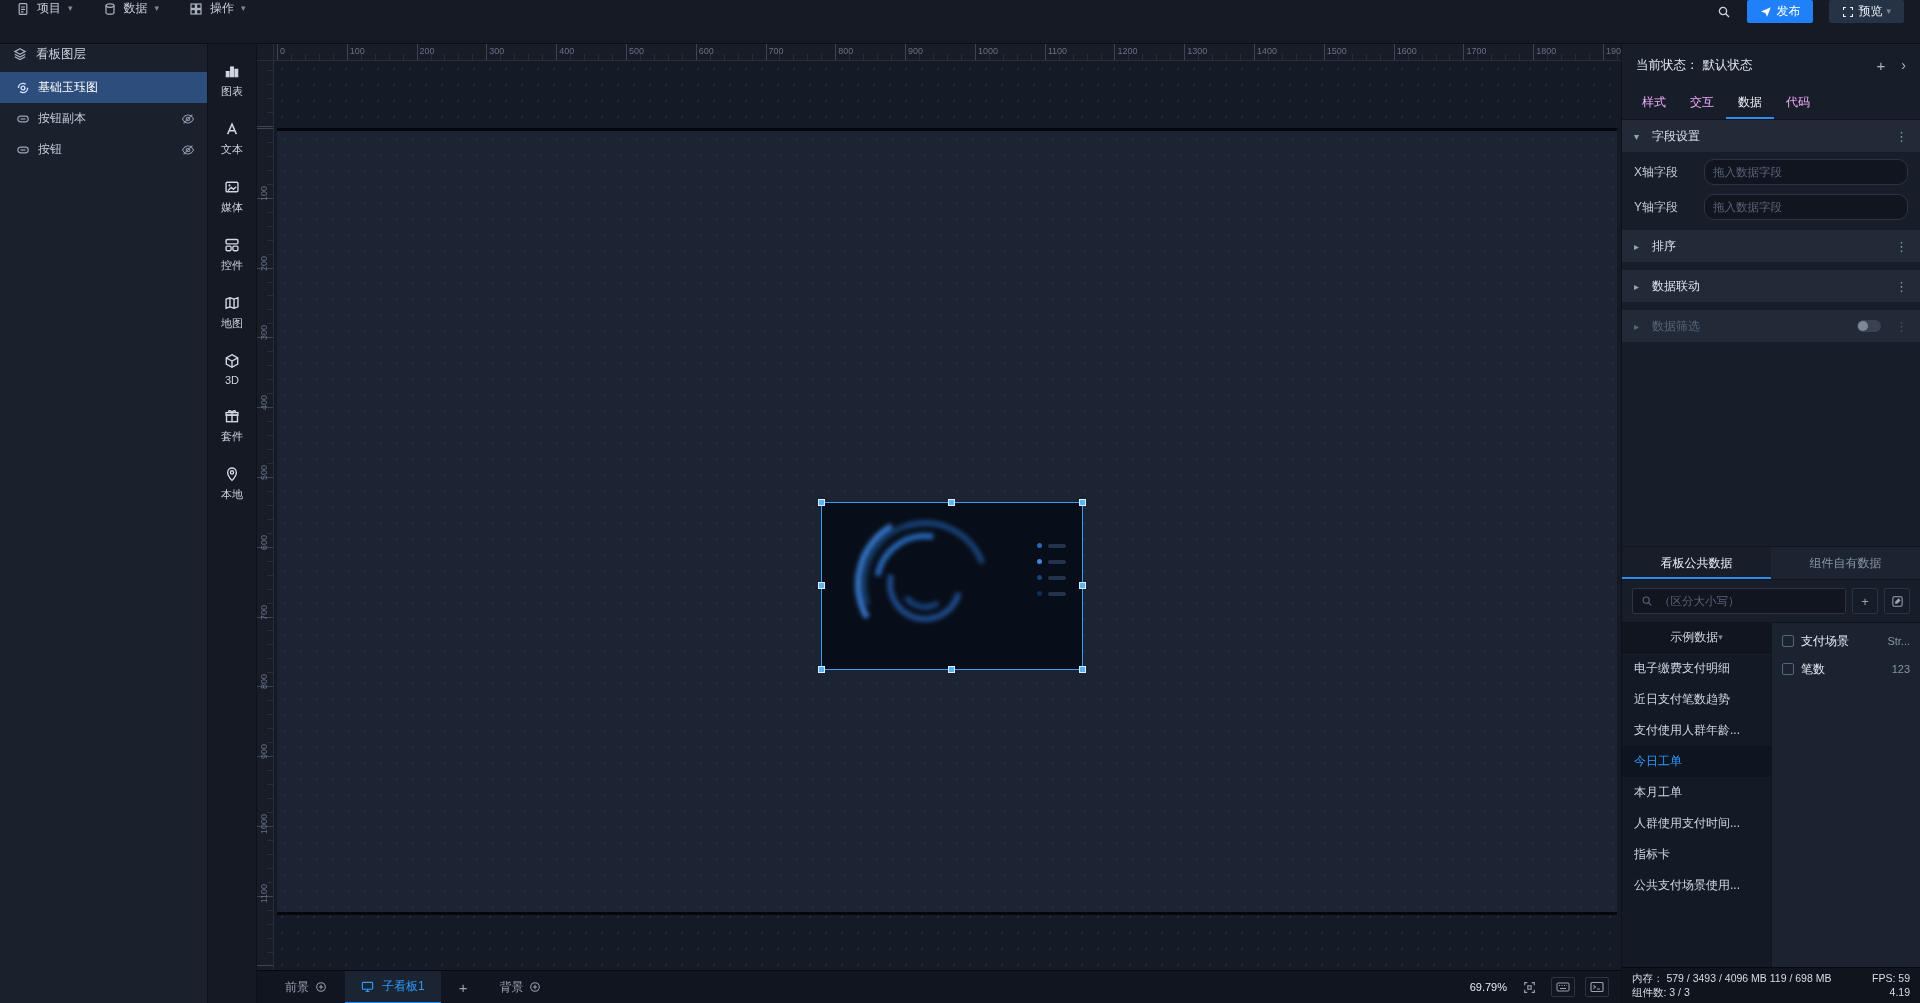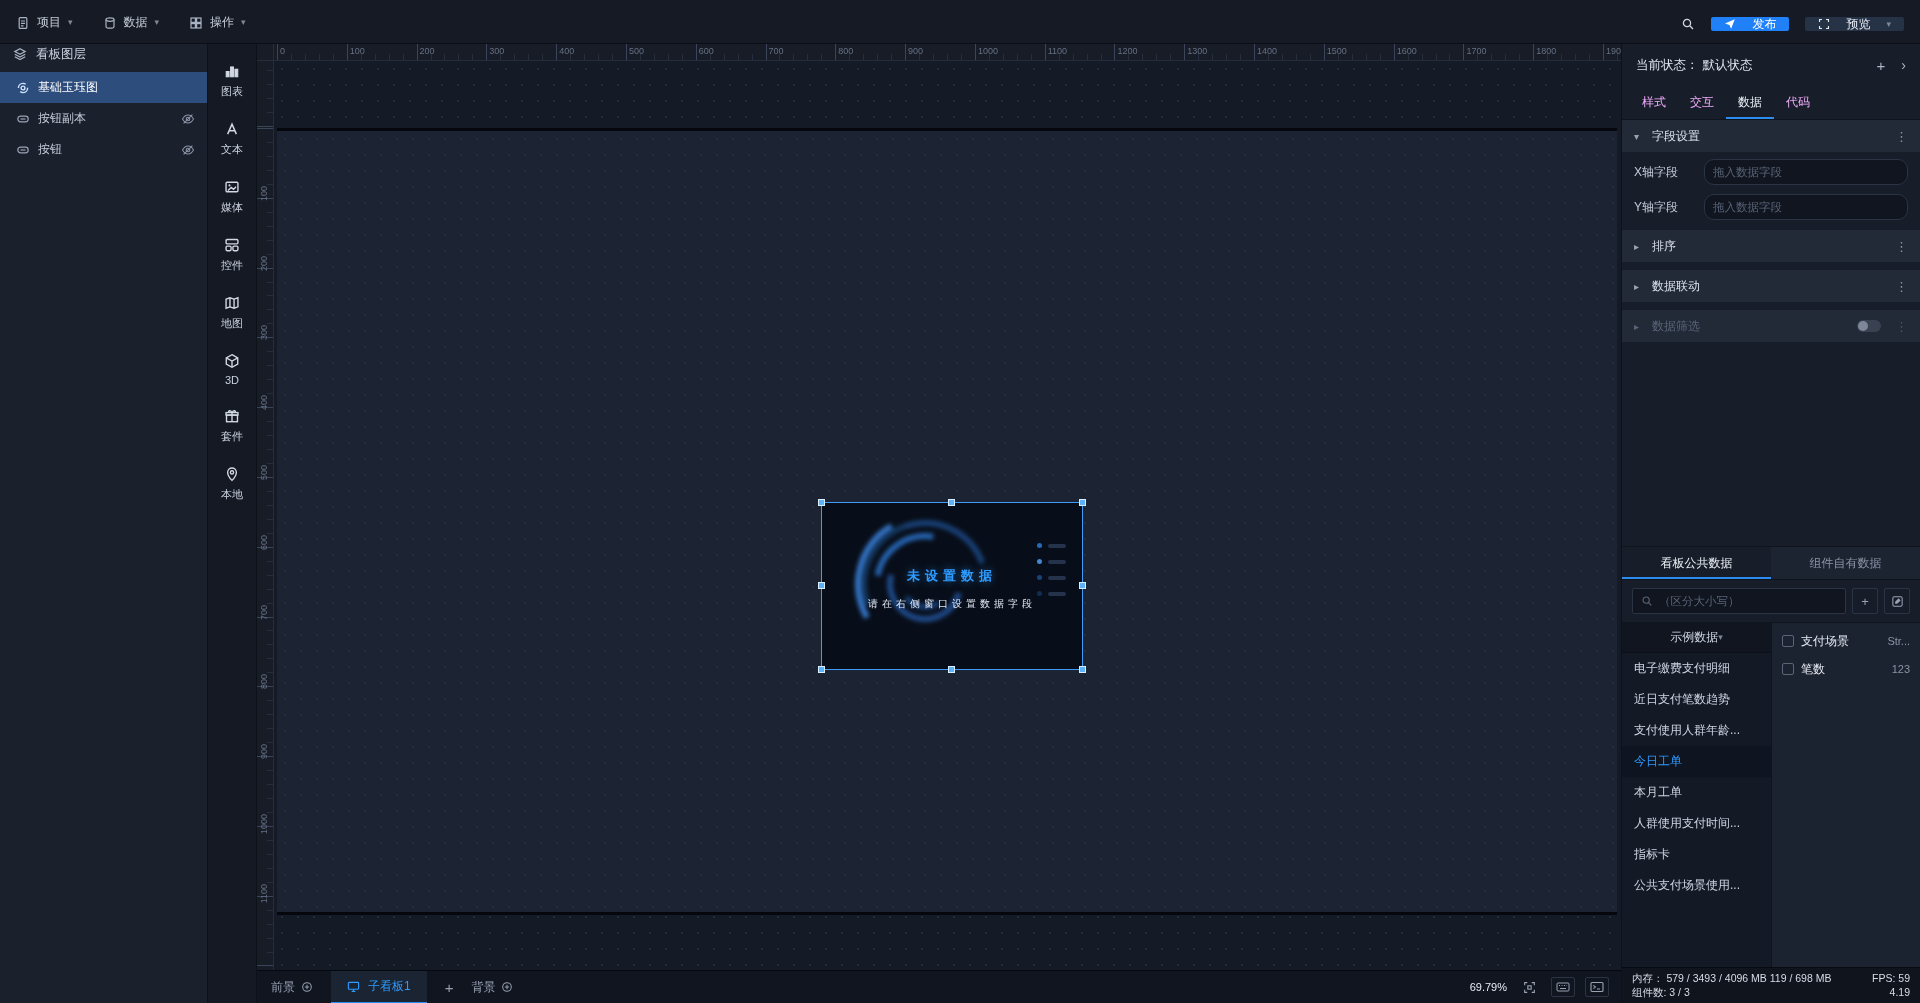--- a/index.html
+++ b/index.html
@@ -5,25 +5,25 @@
   *{margin:0;padding:0;box-sizing:border-box;}
   html,body{width:1920px;height:1003px;overflow:hidden;background:#10141c;
     font-family:"Liberation Sans","DejaVu Sans",sans-serif;font-size:12px;color:#c6cdda;}
   .app{position:relative;width:1920px;height:1003px;background:#171d28;}
   [data-interactable="true"]{cursor:pointer;}
   svg{display:block;}
   .ic{width:14px;height:14px;}
 
   
   .topbar{position:absolute;left:0;top:0;width:100%;height:44px;background:#151a24;
-    border-bottom:1px solid #0a0d13;display:flex;align-items:flex-end;padding:12px 16px;z-index:9;}
+    border-bottom:1px solid #0a0d13;display:flex;align-items:flex-start;padding:0 16px;z-index:9;}
   .menu{display:flex;align-items:center;gap:7px;margin-right:30px;color:#c6cdda;}
   .caret{font-size:9px;color:#7e8798;line-height:1;}
   .topbar-right{margin-left:auto;display:flex;align-items:center;gap:16px;}
-  .btn{display:flex;align-items:center;gap:16px;height:14px;padding:0 13px;border-radius:2px;font-family:Liberation Serif, serif;}
+  .btn{display:flex;align-items:center;gap:4px;height:23px;padding:0 13px;border-radius:2px;font-family:Liberation Serif, serif;}
   .btn-publish{background:#1f80f8;color:#fff;}
   .btn-preview{background:#263246;color:#e7ecf5;}
 
   
   .sidebar{position:absolute;left:0;top:36px;width:208px;bottom:0;background:#1a202c;
     border-right:1px solid #0d1118;}
   .sidebar-header{height:36px;display:flex;align-items:center;gap:9px;padding:0 13px;color:#cdd4e1;font-size:12.5px;}
   .layer{height:31px;display:flex;align-items:center;gap:8px;padding:0 12px 0 16px;color:#c6cdda;}
   .layer.selected{background:#2d4d7c;color:#fff;}
   .layer .llabel{flex:1;white-space:nowrap;overflow:hidden;text-overflow:ellipsis;}
@@ -69,21 +69,21 @@
   .ph-title{font-size:13px;font-weight:bold;letter-spacing:5px;color:#2e9bff;text-shadow:0 0 8px rgba(46,155,255,.5);}
   .ph-sub{margin-top:12px;font-size:10px;letter-spacing:4px;color:#e3eaf6;}
   .hd{position:absolute;width:7px;height:7px;background:#5db3f9;border:1px solid #d9efff;z-index:3;}
   .hd.nw{left:-4px;top:-4px;} .hd.n{left:calc(50% - 4px);top:-4px;} .hd.ne{right:-4px;top:-4px;}
   .hd.w{left:-4px;top:calc(50% - 4px);} .hd.e{right:-4px;top:calc(50% - 4px);}
   .hd.sw{left:-4px;bottom:-4px;} .hd.s{left:calc(50% - 4px);bottom:-4px;} .hd.se{right:-4px;bottom:-4px;}
 
   
   .canvas-bar{position:absolute;left:0;right:0;bottom:0;height:33px;background:#10151f;border-top:1px solid #05080d;
     display:flex;align-items:center;padding-left:14px;z-index:5;}
-  .cb-item{display:flex;align-items:center;gap:6px;color:#97a0b2;margin-right:18px;}
+  .cb-item{display:flex;align-items:center;gap:6px;color:#97a0b2;margin-right:18px;margin-left:14px;}
   .cb-tab{height:33px;display:flex;align-items:center;gap:8px;padding:0 16px;background:#1b2433;
     color:#2e9bff;border-bottom:2px solid #2d8cf0;margin-right:18px;}
   .cb-plus{color:#97a0b2;font-size:15px;margin-right:18px;}
   .cb-right{margin-left:auto;display:flex;align-items:center;gap:10px;padding-right:12px;color:#e6ebf4;font-size:11px;}
   .cb-icon{width:24px;height:20px;display:flex;align-items:center;justify-content:center;color:#9aa3b5;}
   .cb-icon.boxed{border:1px solid #2b3445;border-radius:2px;}
 
   
   .inspector{position:absolute;right:0;top:44px;width:299px;bottom:0;background:#181e29;
     border-left:1px solid #0d1118;display:flex;flex-direction:column;}
@@ -399,24 +399,20 @@
               </div>
             <div class="lrow" data-interactable="false">
                 <span class="ldot" style="background:#1c4c8c;" data-interactable="false"></span>
                 <span class="lbar" data-interactable="false"></span>
               </div>
             <div class="lrow" data-interactable="false">
                 <span class="ldot" style="background:#10345f;" data-interactable="false"></span>
                 <span class="lbar" data-interactable="false"></span>
               </div>
           </div>
-          <div class="ph-text" data-interactable="false">
-            <div class="ph-title" data-interactable="false">未设置数据</div>
-            <div class="ph-sub" data-interactable="false">请在右侧窗口设置数据字段</div>
-          </div>
           <div class="hd nw" data-interactable="true"></div>
           <div class="hd n" data-interactable="true"></div>
           <div class="hd ne" data-interactable="true"></div>
           <div class="hd w" data-interactable="true"></div>
           <div class="hd e" data-interactable="true"></div>
           <div class="hd sw" data-interactable="true"></div>
           <div class="hd s" data-interactable="true"></div>
           <div class="hd se" data-interactable="true"></div>
         </div>
 

